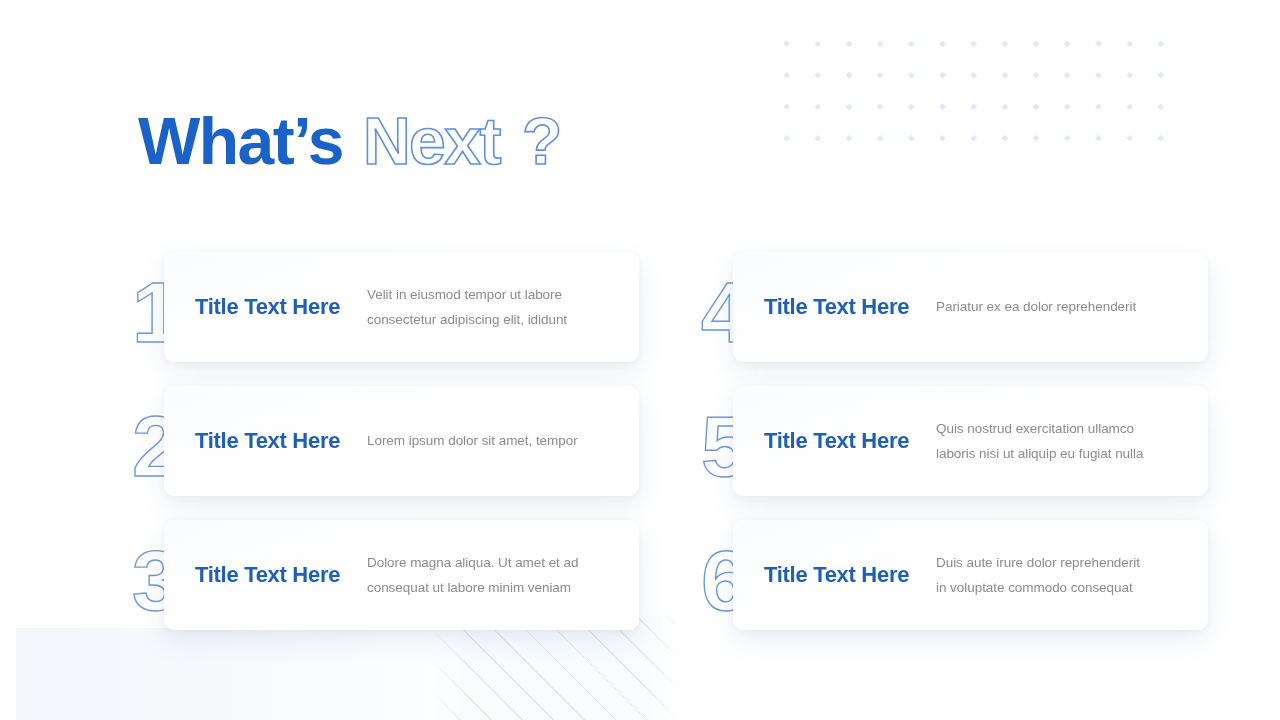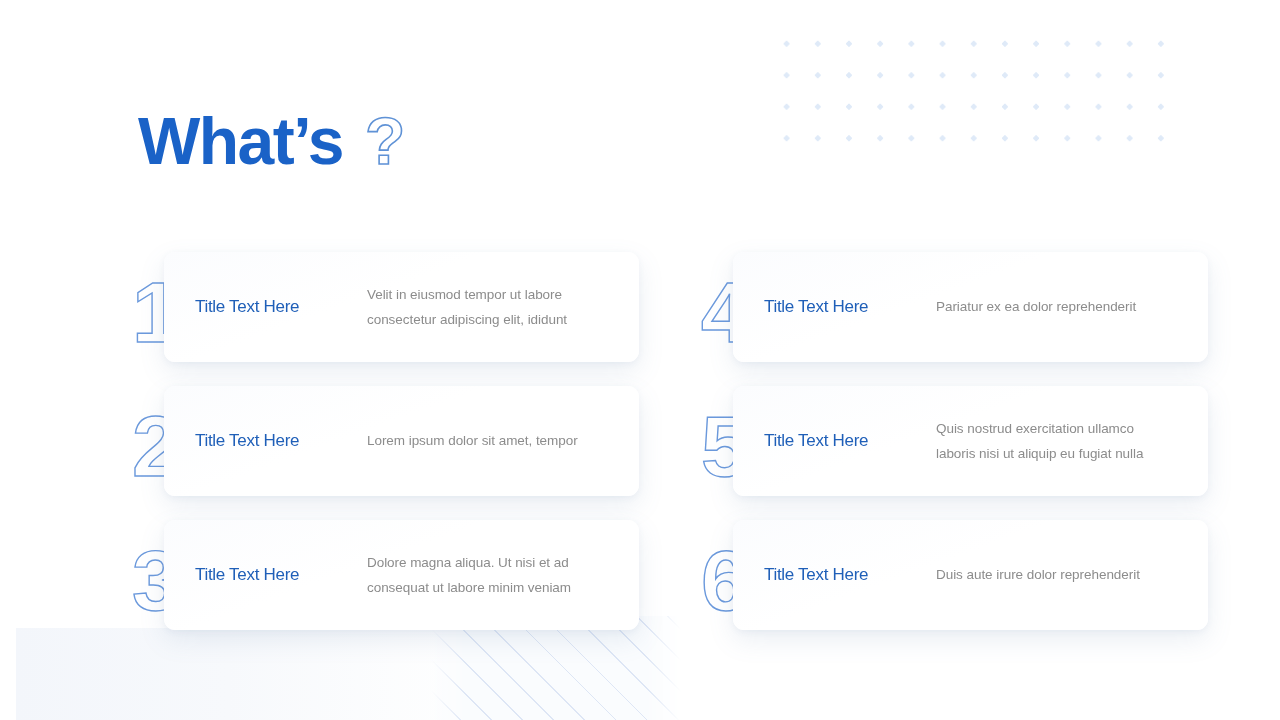--- a/index.html
+++ b/index.html
@@ -150,22 +150,22 @@
       0 2px 6px rgba(104,128,170,0.07);
     z-index: 2;
     display: flex;
     align-items: center;
     padding: 0 22px 0 27px;
   }
 
   .card-title {
     flex: 0 0 auto;
     width: 160px;
-    font-size: 17px;
-    font-weight: 400;
+    font-size: 22px;
+    font-weight: 700;
     color: #1f5fb8;
     letter-spacing: -0.3px;
     line-height: 1.2;
   }
 
   .card-desc {
     flex: 1 1 auto;
     font-size: 13.5px;
     font-weight: 400;
     color: #8c8c8c;
@@ -180,20 +180,21 @@
 <div class="slide">
 
   <div class="bottom-wash"></div>
 
   <div class="stripes-wrap"></div>
 
   <div class="dot-grid"></div>
 
   <h1 class="heading">
     <span class="solid">What’s</span>
+    <span class="outline">Next</span>
     <span class="qmark">?</span>
   </h1>
 
   <div class="cards">
 
     <div class="item col-l row-1">
       <div class="item-number">1</div>
       <div class="card">
         <div class="card-title">Title Text Here</div>
         <div class="card-desc">
@@ -211,21 +212,21 @@
           <span>Lorem ipsum dolor sit amet, tempor</span>
         </div>
       </div>
     </div>
 
     <div class="item col-l row-3">
       <div class="item-number">3</div>
       <div class="card">
         <div class="card-title">Title Text Here</div>
         <div class="card-desc">
-          <span>Dolore magna aliqua. Ut nisi et ad</span>
+          <span>Dolore magna aliqua. Ut amet et ad</span>
           <span>consequat ut labore minim veniam</span>
         </div>
       </div>
     </div>
 
     <div class="item col-r row-1">
       <div class="item-number">4</div>
       <div class="card">
         <div class="card-title">Title Text Here</div>
         <div class="card-desc">
@@ -244,18 +245,19 @@
         </div>
       </div>
     </div>
 
     <div class="item col-r row-3">
       <div class="item-number">6</div>
       <div class="card">
         <div class="card-title">Title Text Here</div>
         <div class="card-desc">
           <span>Duis aute irure dolor reprehenderit</span>
+          <span>in voluptate commodo consequat</span>
         </div>
       </div>
     </div>
 
   </div>
 </div>
 
 </body></html>

